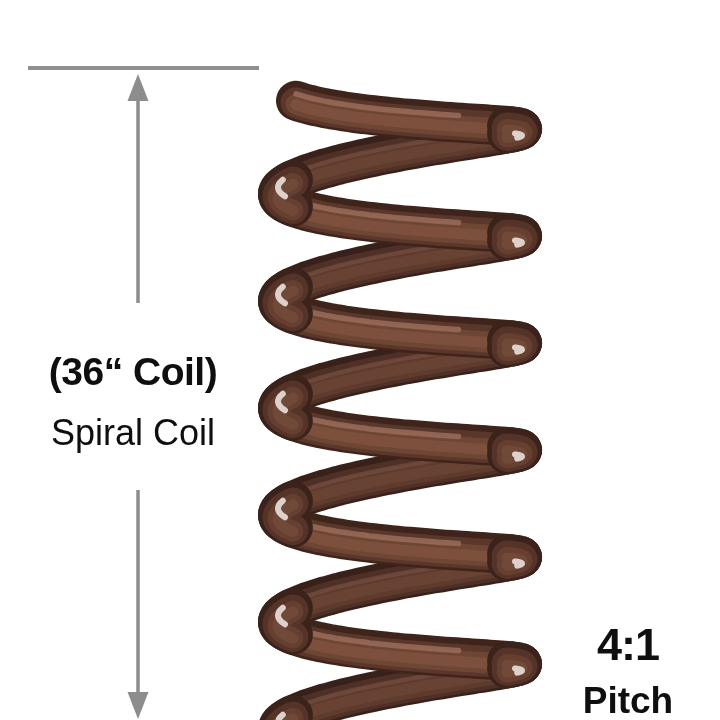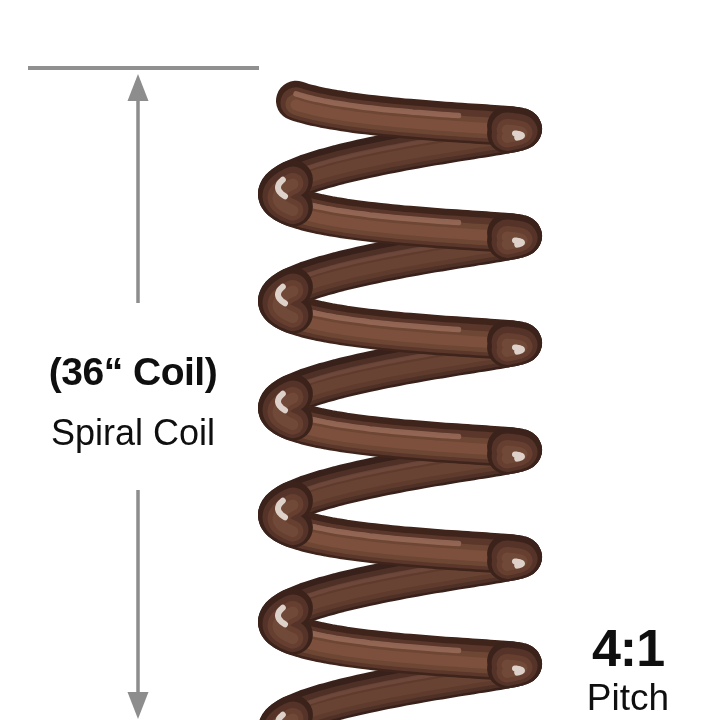--- a/index.html
+++ b/index.html
@@ -7,22 +7,22 @@
     position:relative;width:720px;height:720px;overflow:hidden;
     background:#ffffff;
     font-family:"Liberation Sans", sans-serif;
   }
   .stage svg{position:absolute;left:0;top:0;}
   .label{position:absolute;color:#0f0f0f;text-align:center;}
   .coil-label{left:18px;top:351px;width:230px;}
   .coil-label .l1{font-size:39px;font-weight:700;line-height:1.1;letter-spacing:-0.5px;text-align:center;}
   .coil-label .l2{font-size:36px;font-weight:400;line-height:1.1;margin-top:19px;}
   .pitch-label{left:552px;top:621px;width:152px;}
-  .pitch-label .l1{font-size:52px;font-weight:700;line-height:1.05;letter-spacing:-1px;}
-  .pitch-label .l2{font-size:37px;font-weight:400;line-height:1.05;margin-top:3px;}
+  .pitch-label .l1{font-size:45px;font-weight:700;line-height:1.05;letter-spacing:-1px;}
+  .pitch-label .l2{font-size:37px;font-weight:700;line-height:1.05;margin-top:14px;}
 </style>
 </head>
 <body>
 
 <div class="stage">
 
   <svg id="fig-svg" width="720" height="720" viewBox="0 0 720 720">
     <g id="dim-layer">
         <line x1="28" y1="68" x2="259" y2="68" stroke="#909090" stroke-width="4"></line>
         <line x1="138" y1="99" x2="138" y2="303" stroke="#8d8d8d" stroke-width="3.5"></line>

